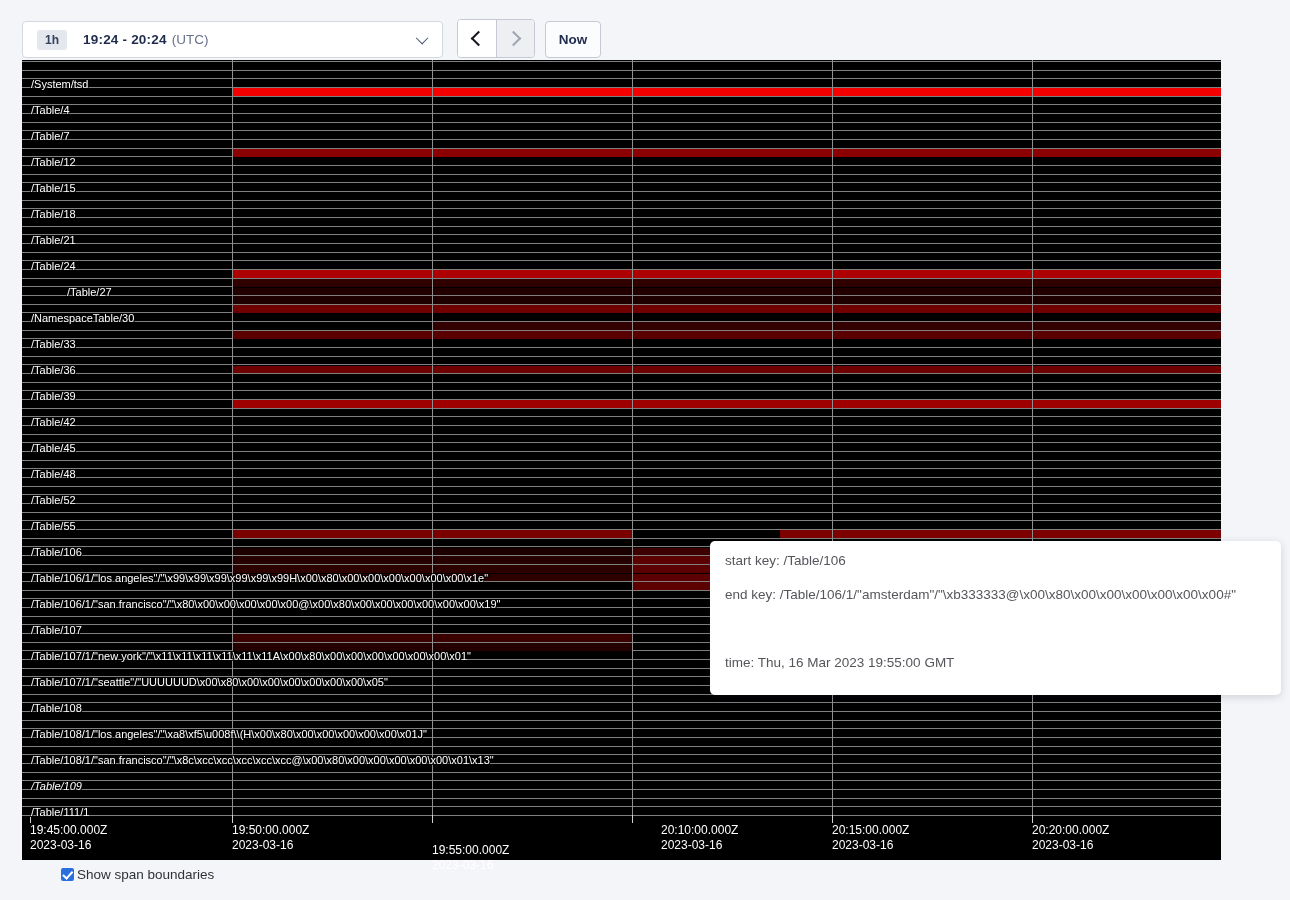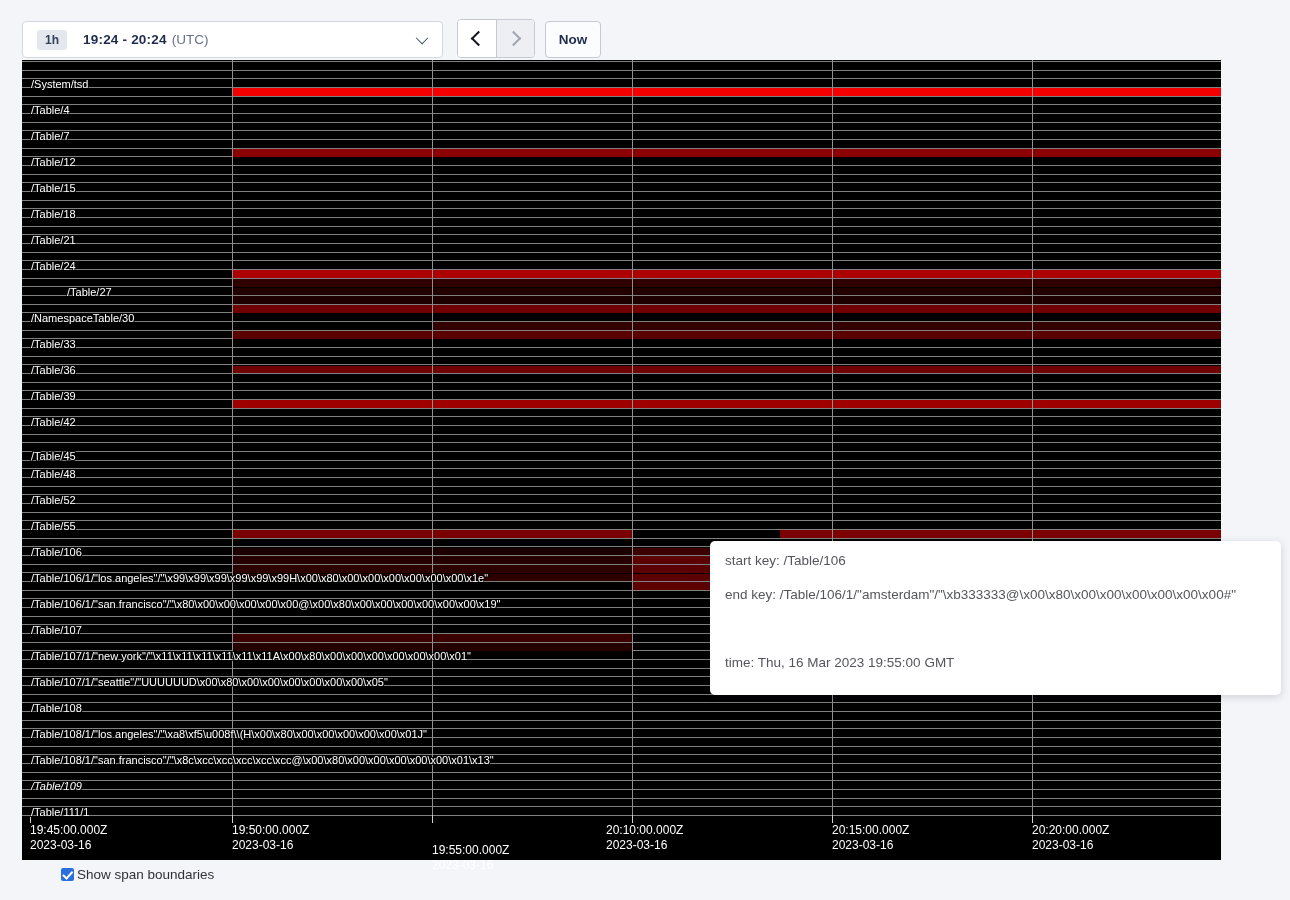--- a/index.html
+++ b/index.html
@@ -135,21 +135,21 @@
       <div>2023-03-16</div>
     </div>
     <div class="vline" style="left: 410px;"></div>
     <div class="xtick" style="left: 410px;"></div>
     <div class="xlabel" style="left: 410px; margin-top: 20px;">
       <div>19:55:00.000Z</div>
       <div>2023-03-16</div>
     </div>
     <div class="vline" style="left: 610px;"></div>
     <div class="xtick" style="left: 610px;"></div>
-    <div class="xlabel" style="left: 584px;">
+    <div class="xlabel" style="left: 639px;">
       <div>20:10:00.000Z</div>
       <div>2023-03-16</div>
     </div>
     <div class="vline" style="left: 810px;"></div>
     <div class="xtick" style="left: 810px;"></div>
     <div class="xlabel" style="left: 810px;">
       <div>20:15:00.000Z</div>
       <div>2023-03-16</div>
     </div>
     <div class="vline" style="left: 1010px;"></div>
@@ -165,21 +165,21 @@
     <div class="rowlabel" style="top: 127.5px;">/Table/15</div>
     <div class="rowlabel" style="top: 153.5px;">/Table/18</div>
     <div class="rowlabel" style="top: 179.5px;">/Table/21</div>
     <div class="rowlabel" style="top: 205.5px;">/Table/24</div>
     <div class="rowlabel" style="top: 231.5px; margin-left: 36px;">/Table/27</div>
     <div class="rowlabel" style="top: 257.5px;">/NamespaceTable/30</div>
     <div class="rowlabel" style="top: 283.5px;">/Table/33</div>
     <div class="rowlabel" style="top: 309.5px;">/Table/36</div>
     <div class="rowlabel" style="top: 335.5px;">/Table/39</div>
     <div class="rowlabel" style="top: 361.5px;">/Table/42</div>
-    <div class="rowlabel" style="top: 387.5px; margin-top: 8px;">/Table/45</div>
+    <div class="rowlabel" style="top: 387.5px;">/Table/45</div>
     <div class="rowlabel" style="top: 413.5px;">/Table/48</div>
     <div class="rowlabel" style="top: 439.5px;">/Table/52</div>
     <div class="rowlabel" style="top: 465.5px;">/Table/55</div>
     <div class="rowlabel" style="top: 491.5px;">/Table/106</div>
     <div class="rowlabel" style="top: 517.5px;">/Table/106/1/"los angeles"/"\x99\x99\x99\x99\x99\x99H\x00\x80\x00\x00\x00\x00\x00\x00\x1e"</div>
     <div class="rowlabel" style="top: 543.5px;">/Table/106/1/"san francisco"/"\x80\x00\x00\x00\x00\x00@\x00\x80\x00\x00\x00\x00\x00\x00\x19"</div>
     <div class="rowlabel" style="top: 569.5px;">/Table/107</div>
     <div class="rowlabel" style="top: 595.5px;">/Table/107/1/"new york"/"\x11\x11\x11\x11\x11\x11A\x00\x80\x00\x00\x00\x00\x00\x00\x01"</div>
     <div class="rowlabel" style="top: 621.5px;">/Table/107/1/"seattle"/"UUUUUUD\x00\x80\x00\x00\x00\x00\x00\x00\x05"</div>
     <div class="rowlabel" style="top: 647.5px;">/Table/108</div>

